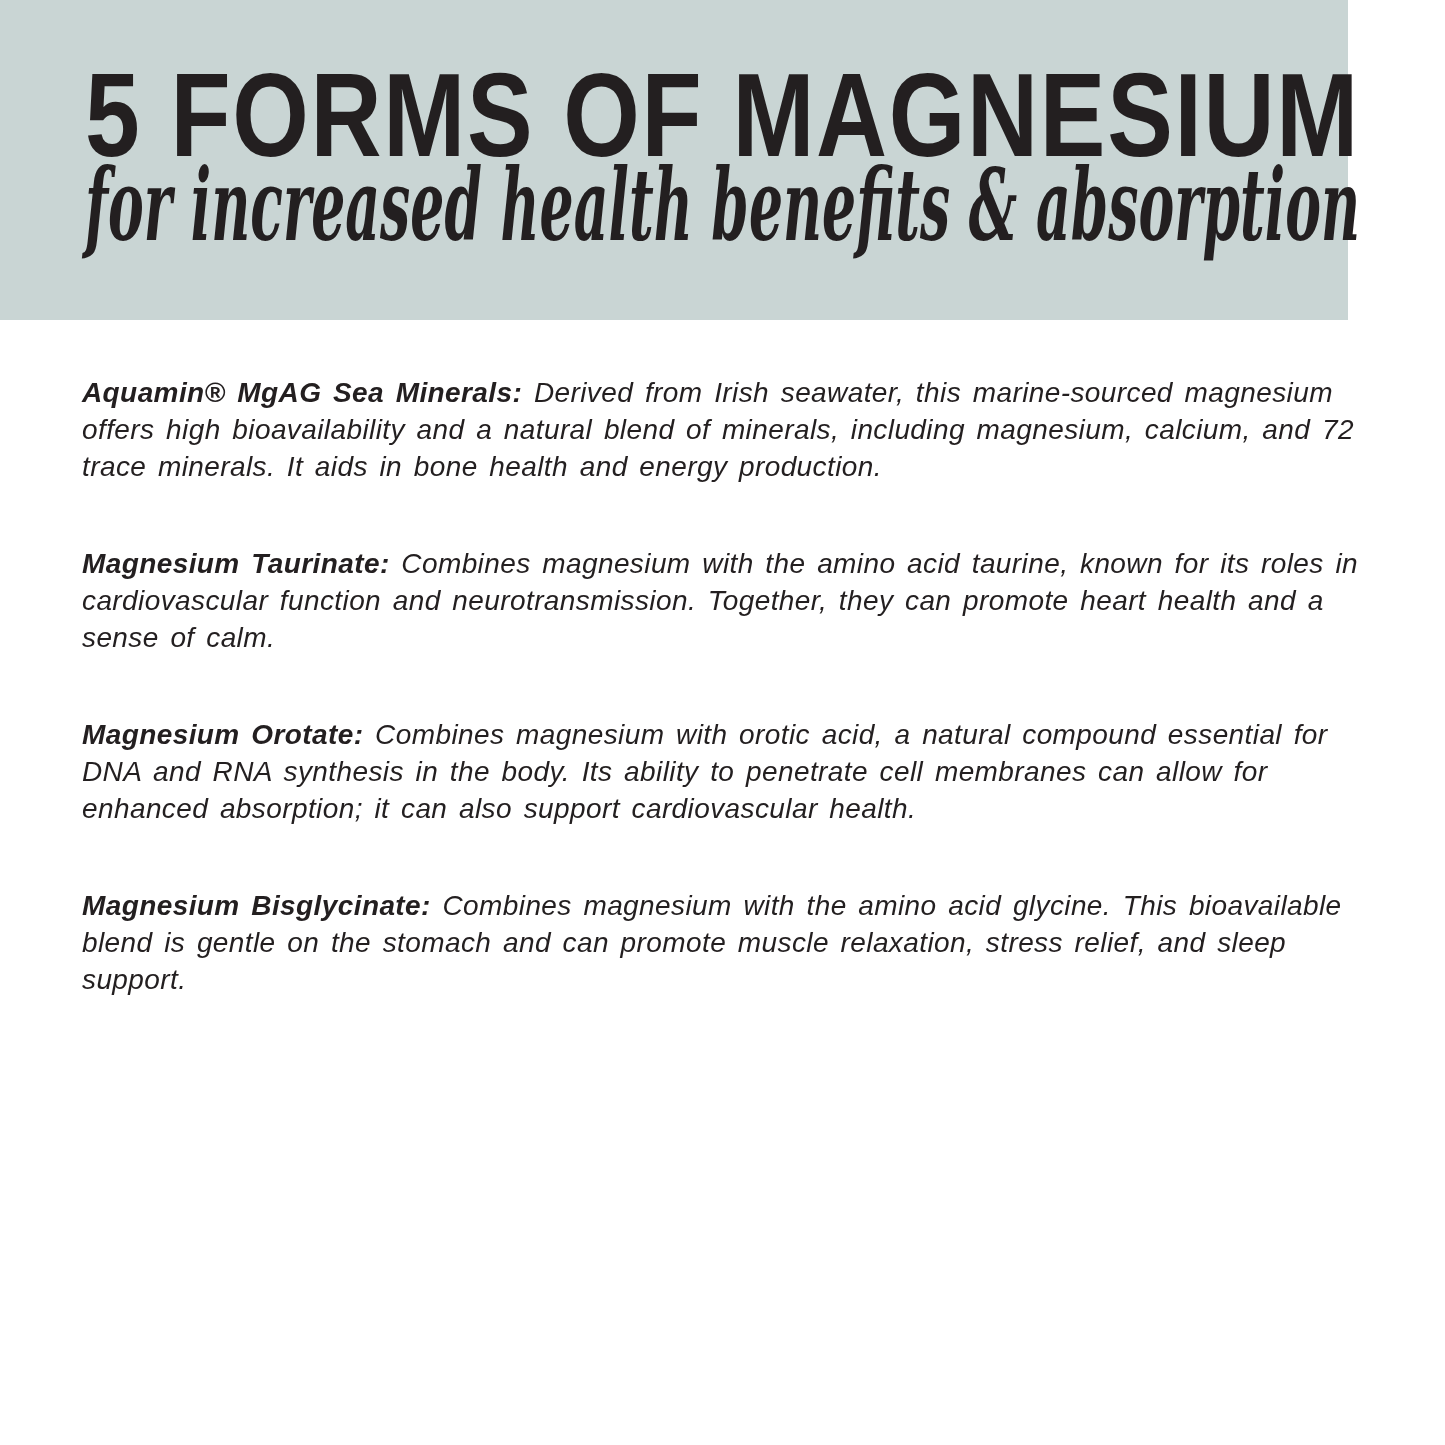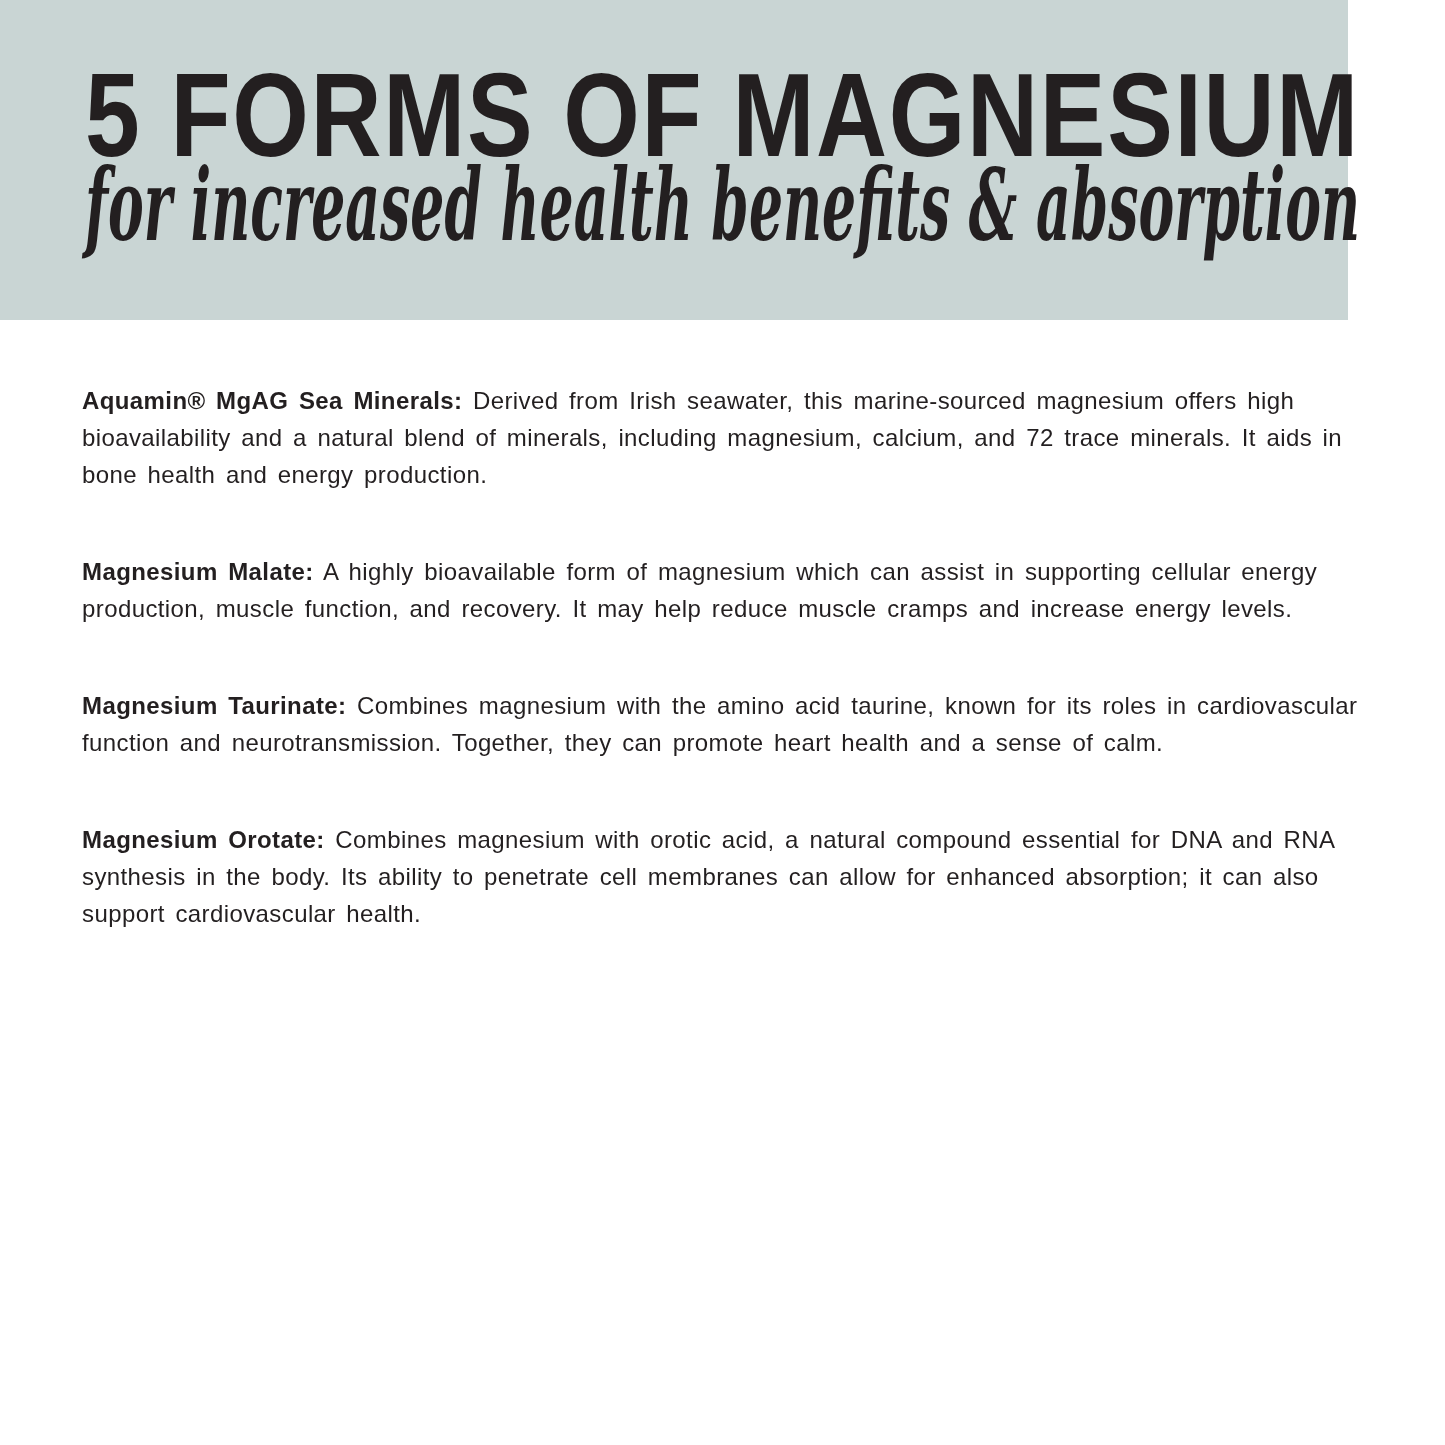--- a/index.html
+++ b/index.html
@@ -31,26 +31,27 @@
     font-weight: 700;
     font-size: 100px;
     fill: #231f20;
   }
 
   
   .content {
     padding: 54px 78px 0 82px;
   }
   .para {
-    margin: 8px 0 60px 0;
+    margin: 0 0 60px 0;
     max-width: 1290px;
-    font-size: 24px;
+    font-size: 28px;
     line-height: 37px;
     letter-spacing: 0.4px;
     word-spacing: 3.5px;
+    font-style: italic;
   }
   .lead { font-weight: 700; }
 
   
   .disclaimer {
     margin-top: 55px;
     text-align: center;
     font-size: 28px;
     line-height: 46px;
     letter-spacing: 0.3px;
@@ -67,22 +68,22 @@
     <svg class="title-svg" width="1445" height="320" viewBox="0 0 1445 320">
       <text class="title-text" x="85" y="156" textLength="1275" lengthAdjust="spacingAndGlyphs">5 FORMS OF MAGNESIUM</text>
       <text class="subtitle-text" x="85" y="240" textLength="1275" lengthAdjust="spacingAndGlyphs">for increased health benefits &amp; absorption</text>
     </svg>
   </header>
 
   <main class="content">
 
     <p class="para"><span class="lead">Aquamin® MgAG Sea Minerals:</span> <span>Derived from Irish seawater, this marine-sourced magnesium offers high bioavailability and a natural blend of minerals, including magnesium, calcium, and 72 trace minerals. It aids in bone health and energy production.</span></p>
 
-    <p class="para"><span class="lead">Magnesium Malate:</span> <span>A highly bioavailable form of magnesium which can assist in supporting cellular energy production, muscle function, and recovery. It may help reduce muscle cramps and increase energy levels.</span></p>
 
     <p class="para"><span class="lead">Magnesium Taurinate:</span> <span>Combines magnesium with the amino acid taurine, known for its roles in cardiovascular function and neurotransmission. Together, they can promote heart health and a sense of calm.</span></p>
 
     <p class="para"><span class="lead">Magnesium Orotate:</span> <span>Combines magnesium with orotic acid, a natural compound essential for DNA and RNA synthesis in the body. Its ability to penetrate cell membranes can allow for enhanced absorption; it can also support cardiovascular health.</span></p>
 
+    <p class="para"><span class="lead">Magnesium Bisglycinate:</span> <span>Combines magnesium with the amino acid glycine. This bioavailable blend is gentle on the stomach and can promote muscle relaxation, stress relief, and sleep support.</span></p>
 
 
   </main>
 </div>
 
 </body></html>

